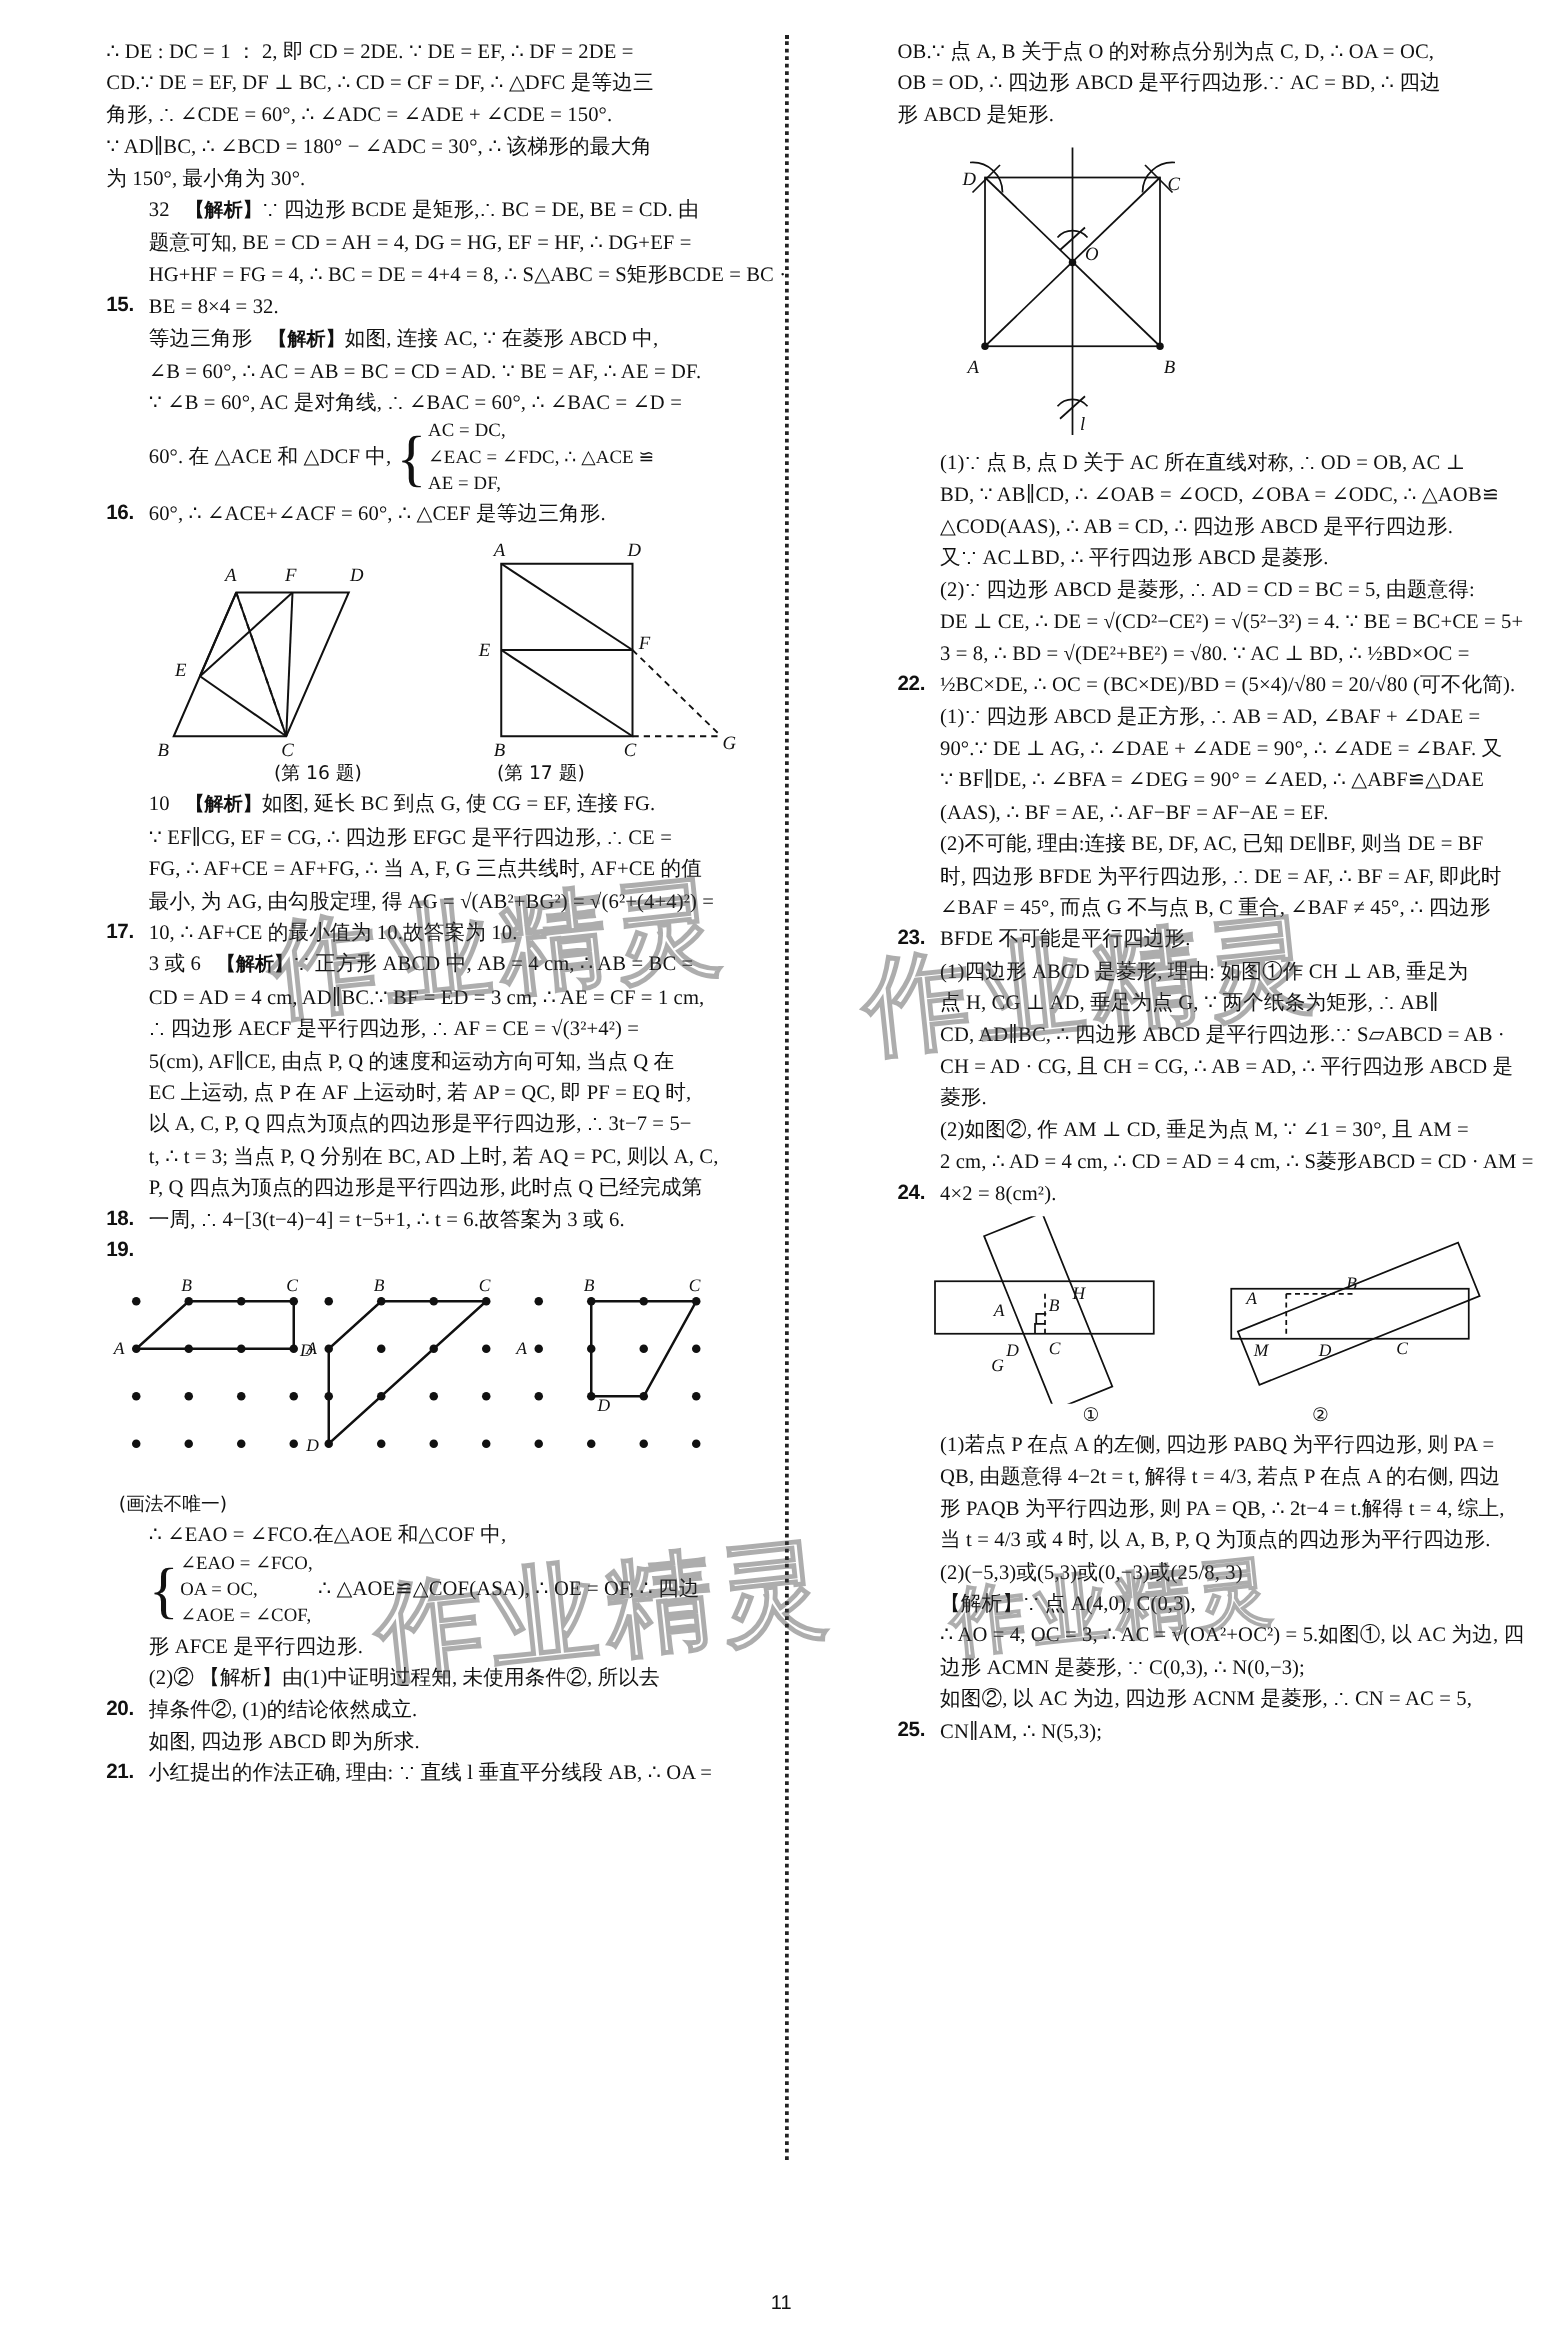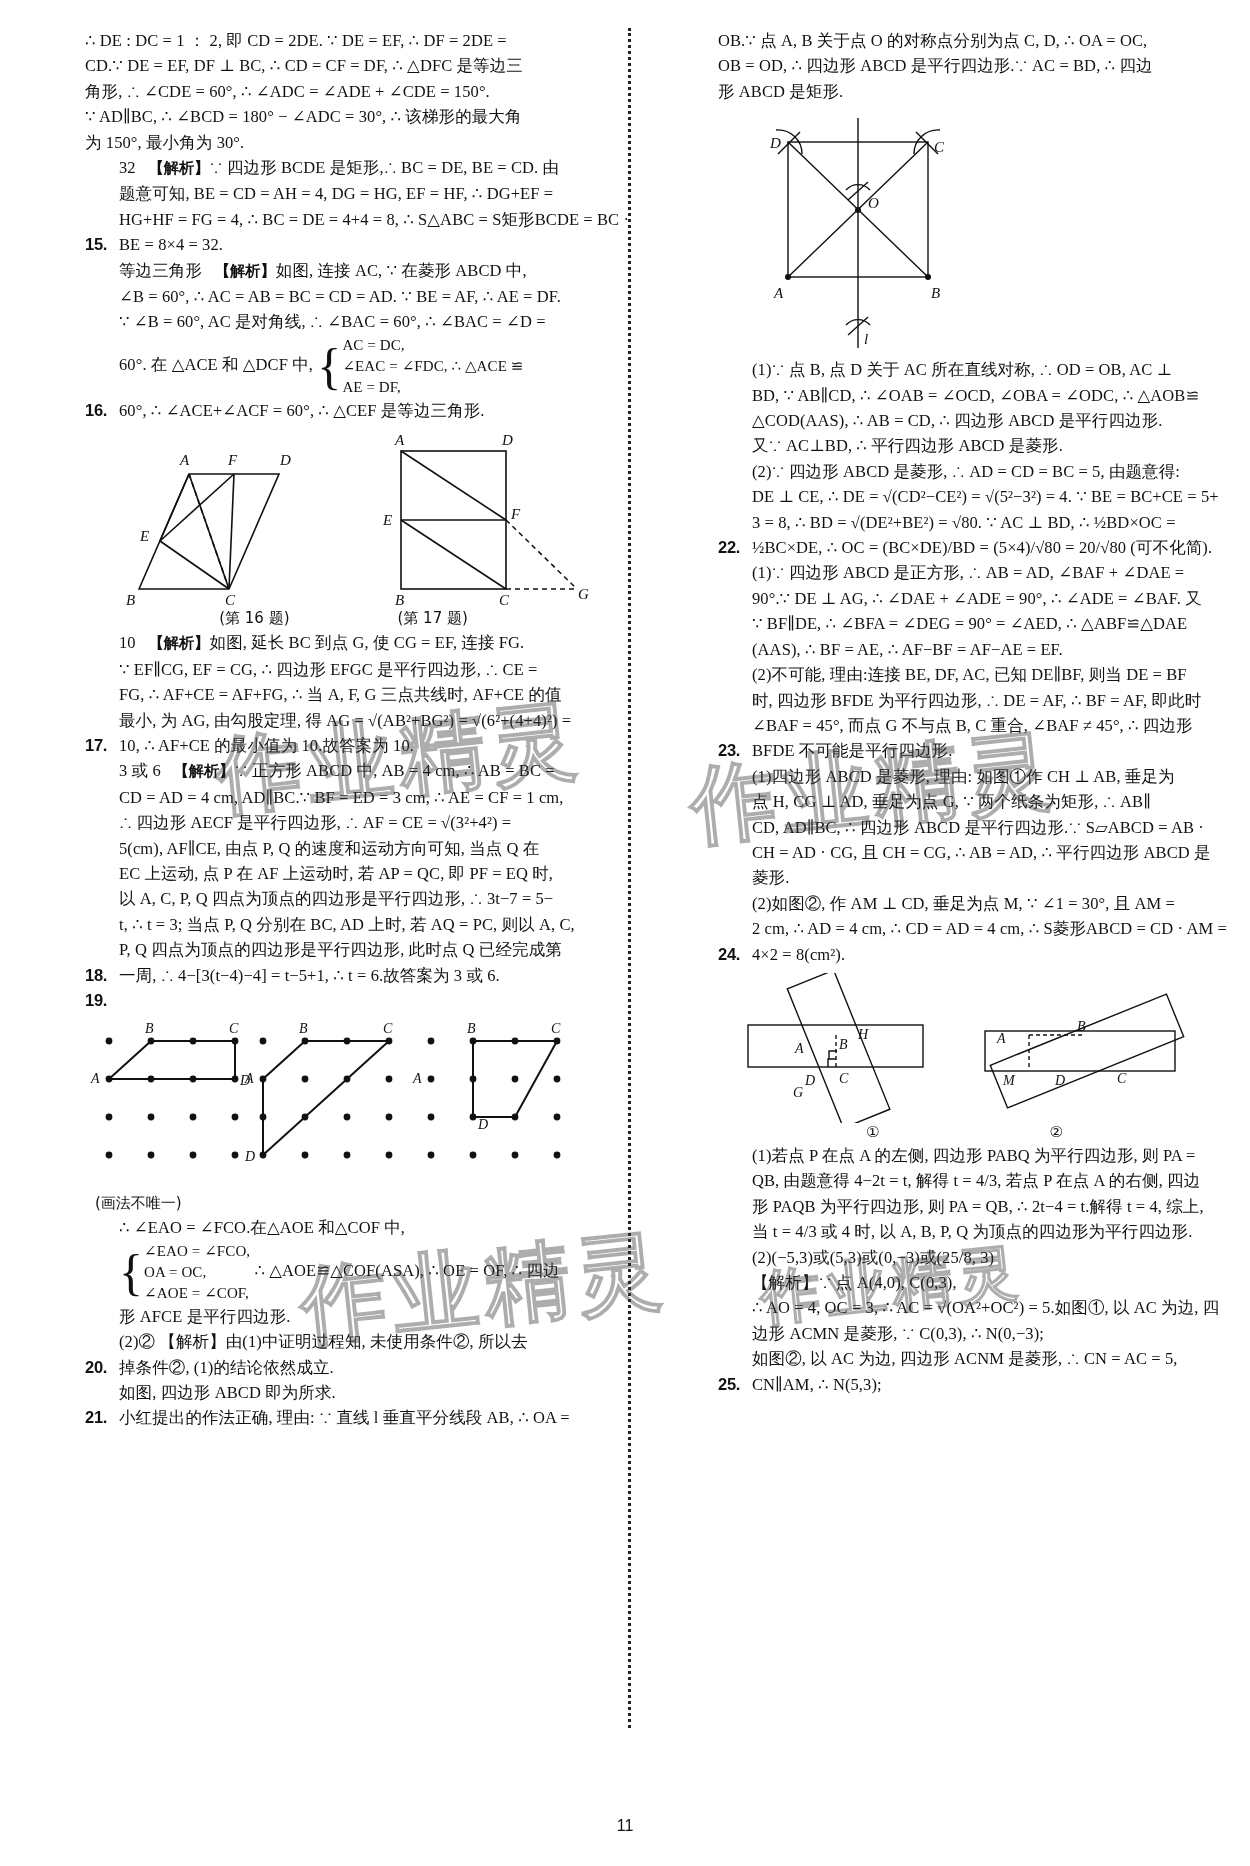--- a/index.html
+++ b/index.html
@@ -63,21 +63,21 @@
     vertical-align:middle;
   }
   .brace .bar {
     font-size:50px; line-height:0.72; font-family:"Liberation Serif",serif;
     margin-right:1px;
   }
   .brace .rows { display:inline-block; font-size:15px; line-height:21px; text-align:left;}
   .fig { text-align:center; margin:6px 0 2px 0; }
   .figcap { text-align:center; font-family:"DejaVu Sans","Liberation Sans",sans-serif; font-size:15px; }
   .pagenum {
-    position:absolute; bottom:31px; left:0; right:0;
+    position:absolute; bottom:14px; left:0; right:0;
     text-align:center;
     font-family:"Liberation Sans","DejaVu Sans",sans-serif;
     font-size:16px;
   }
   .wm {
     position:absolute;
     pointer-events:none;
     color:rgba(0,0,0,0.0);
     -webkit-text-stroke:1.2px rgba(60,60,60,0.42);
     font-family:"DejaVu Sans","Liberation Sans",sans-serif;

